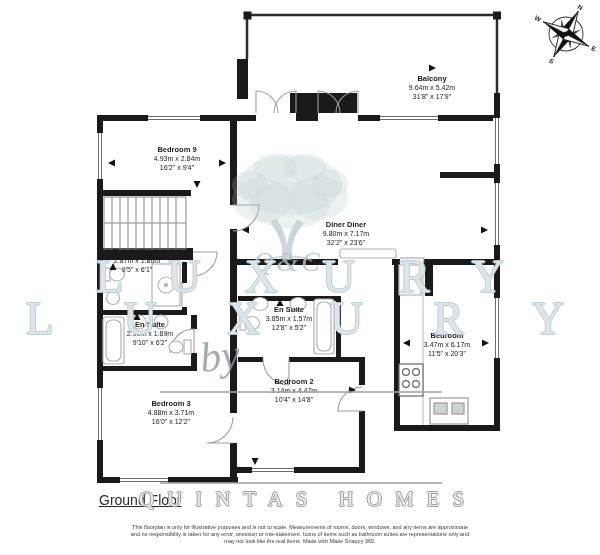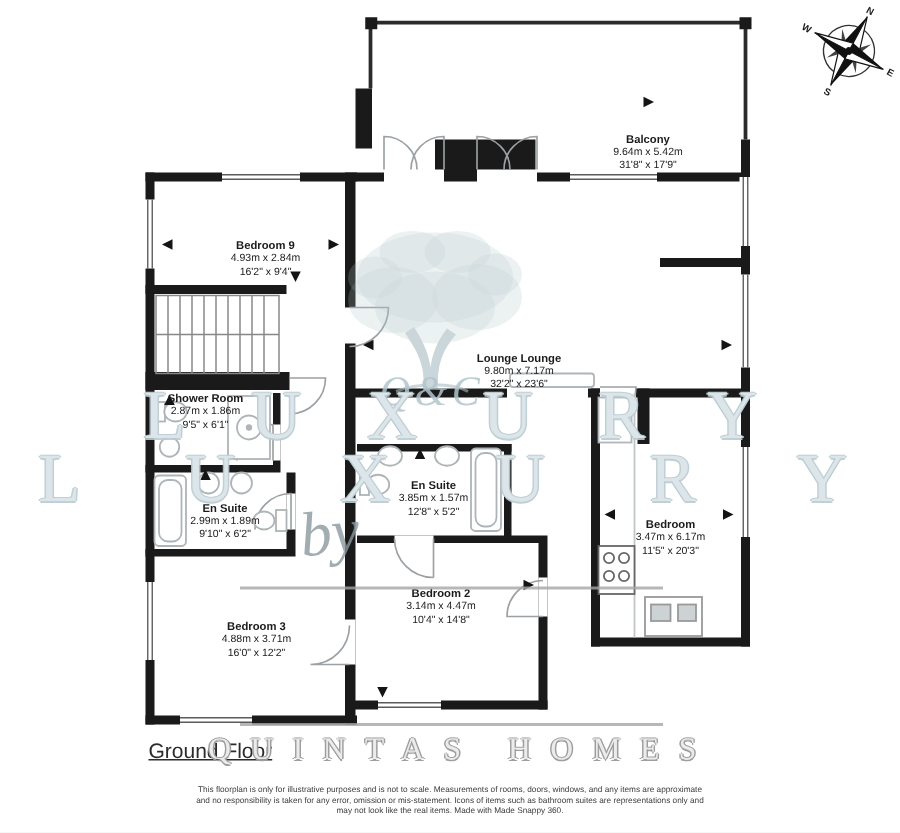--- a/index.html
+++ b/index.html
@@ -4,21 +4,21 @@
 <style>
   html,body{margin:0;padding:0;background:#fff;}
   .page{
     position:relative;width:600px;height:555px;background:#ffffff;
     font-family:"Liberation Sans",sans-serif;overflow:hidden;
     outline:1px solid #d9d9d9;
   }
   .plan-svg{position:absolute;left:0;top:0;z-index:1;}
   .room-label{
     position:absolute;z-index:3;text-align:center;color:#1b1b1b;
-    transform:translateX(-50%);white-space:nowrap;margin-top:14px;
+    transform:translateX(-50%);white-space:nowrap;
   }
   .room-label .rn{font-weight:bold;font-size:7.5px;line-height:9px;}
   .room-label .rd{font-size:7px;line-height:9px;}
   .floor-label{
     position:absolute;left:99px;top:492px;z-index:3;
     font-size:14px;color:#2b2b2b;text-decoration:underline;
   }
   
   .wm{position:absolute;z-index:4;pointer-events:none;
       font-family:"Liberation Serif",serif;}
@@ -324,21 +324,21 @@
     <div class="rn">Balcony</div>
     <div class="rd">9.64m x 5.42m</div>
     <div class="rd">31'8" x 17'9"</div>
   </div>
   <div class="room-label" style="left:177px;top:145px">
     <div class="rn">Bedroom 9</div>
     <div class="rd">4.93m x 2.84m</div>
     <div class="rd">16'2" x 9'4"</div>
   </div>
   <div class="room-label" style="left:346px;top:220px">
-    <div class="rn">Lounge Lounge</div>
+    <div class="rn">Diner Diner</div>
     <div class="rd">9.80m x 7.17m</div>
     <div class="rd">32'2" x 23'6"</div>
   </div>
   <div class="room-label" style="left:137px;top:247px">
     <div class="rn">Shower Room</div>
     <div class="rd">2.87m x 1.86m</div>
     <div class="rd">9'5" x 6'1"</div>
   </div>
   <div class="room-label" style="left:150px;top:320px">
     <div class="rn">En Suite</div>

